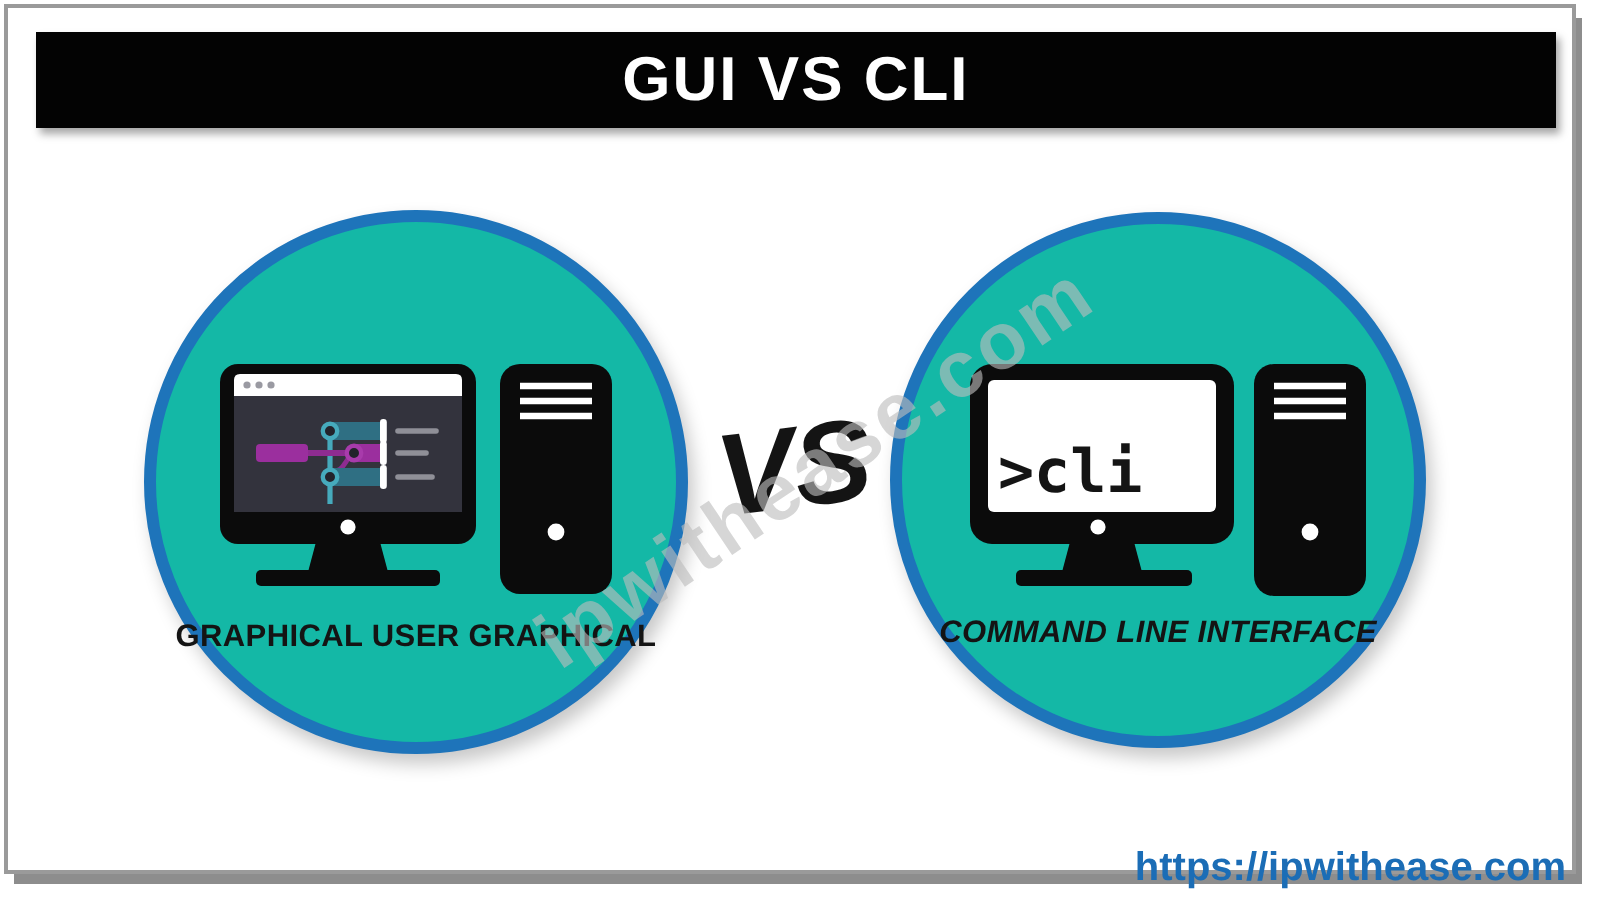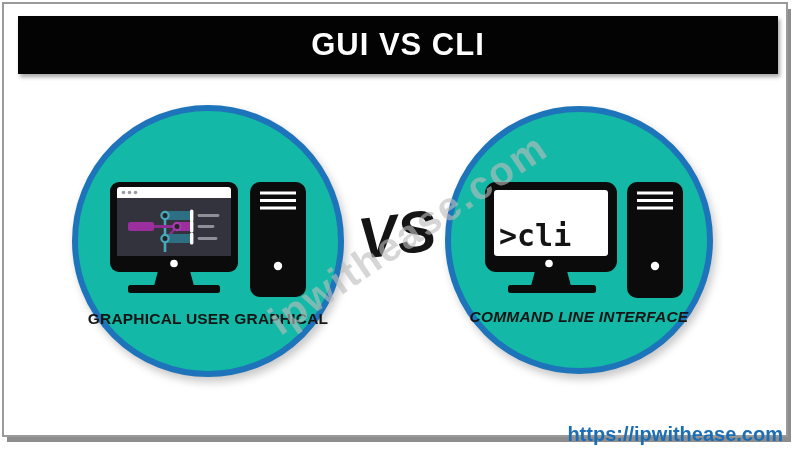--- a/index.html
+++ b/index.html
@@ -6,21 +6,21 @@
   body{
     width:800px;height:455px;position:relative;background:#ffffff;
     font-family:"Liberation Sans", sans-serif;overflow:hidden;
   }
   .outer-frame{
     position:absolute;left:2px;top:2px;width:786px;height:435px;
     border:2px solid #9a9a9a;background:#ffffff;box-sizing:border-box;
     box-shadow:4px 6px 0 -1px #8d8d8d;
   }
   .header-bar{
-    position:absolute;left:18px;top:16px;width:760px;height:58px;
+    position:absolute;left:18px;top:16px;width:760px;height:48px;
     background:#030303;display:flex;align-items:center;justify-content:center;
     box-shadow:2px 3px 4px rgba(0,0,0,0.35);z-index:2;
   }
   .header-title{
     color:#ffffff;font-size:31px;font-weight:bold;letter-spacing:1px;
   }
   .circle{
     position:absolute;border:6px solid #1e74ba;border-radius:50%;
     background:#14b8a6;box-sizing:border-box;z-index:2;
     box-shadow:3px 5px 9px rgba(0,0,0,0.22);

